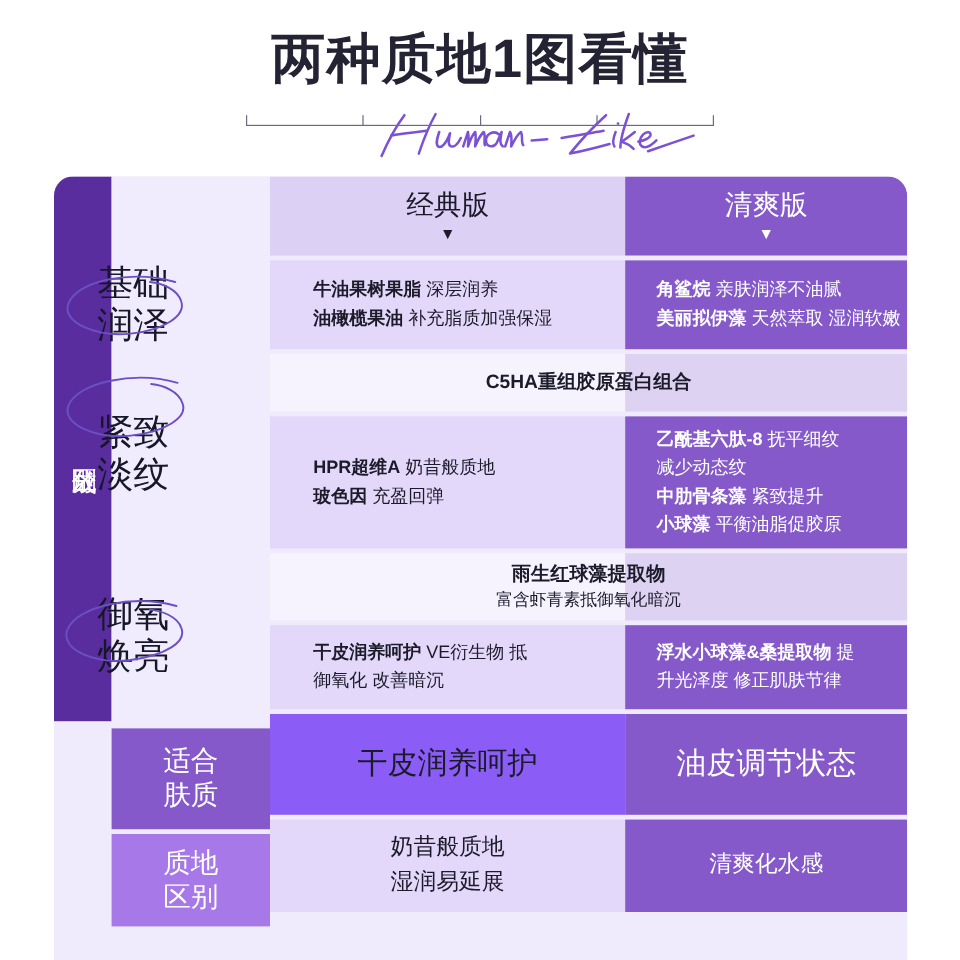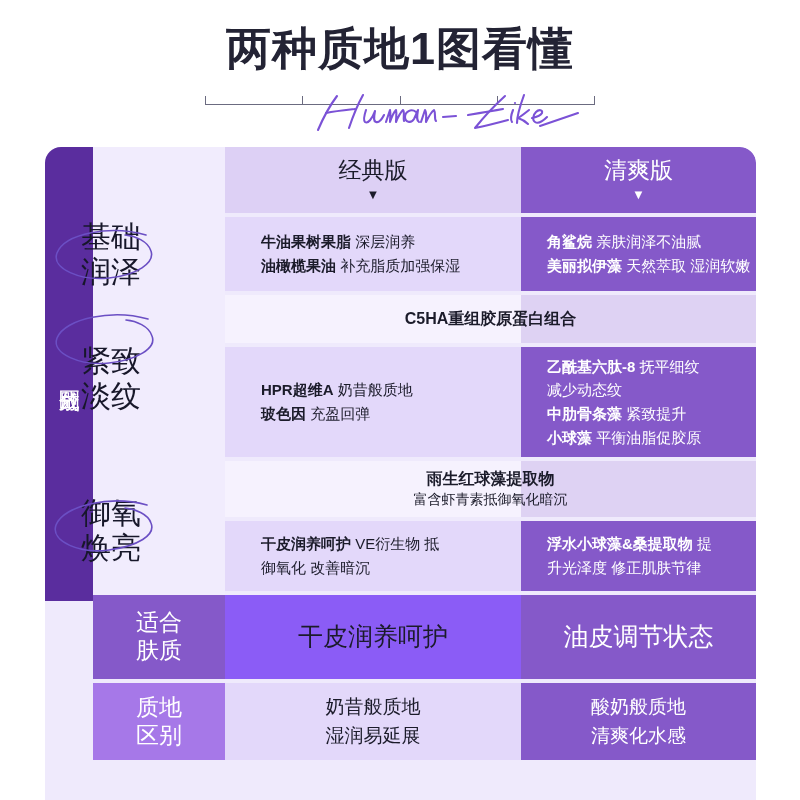--- a/index.html
+++ b/index.html
@@ -99,21 +99,21 @@
   .band .b1{font-size:16px;font-weight:700;line-height:1.4;}
   .band .b2{font-size:14px;line-height:1.4;}
 
   .big{font-size:25px;font-weight:400;}
   .mid{font-size:19px;line-height:1.5;text-align:center;}
 
   
   .botlab{
     position:absolute;left:48px;width:132px;
     display:flex;align-items:center;justify-content:center;
-    color:#fff;font-size:23px;line-height:1.2;text-align:center;
+    color:#fff;font-size:23px;line-height:1.2;text-align:center;margin-top:12px;
   }
   .botarrow{
     position:absolute;left:180px;width:0;height:0;
     border-top:11px solid transparent;border-bottom:11px solid transparent;
   }
 
   .white{color:#ffffff;}
 </style>
 </head>
 <body>
@@ -290,19 +290,18 @@
     </div>
     <div class="botarrow" style="top:564px;border-left:11px solid #a678e8;"></div>
     <div class="cellL" style="top:536px;height:77px;background:#e3d8fa;">
       <div class="txt center mid">
         <div>奶昔般质地</div>
         <div>湿润易延展</div>
       </div>
     </div>
     <div class="cellR white" style="top:536px;height:77px;background:#8559c9;">
       <div class="txt center mid">
-        <div>酸奶般质地</div>
         <div>清爽化水感</div>
       </div>
     </div>
 
   </div>
 </div>
 
 </body></html>

